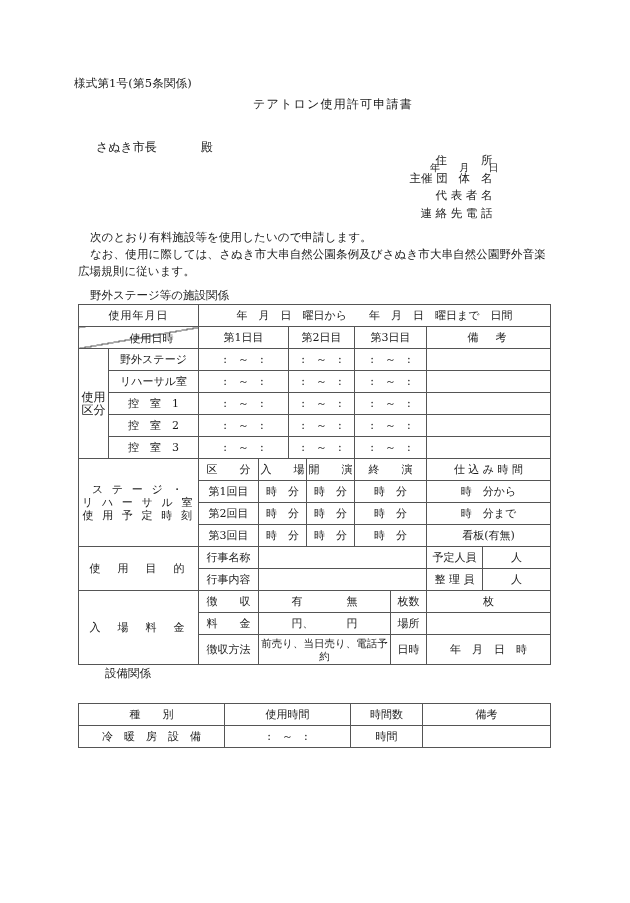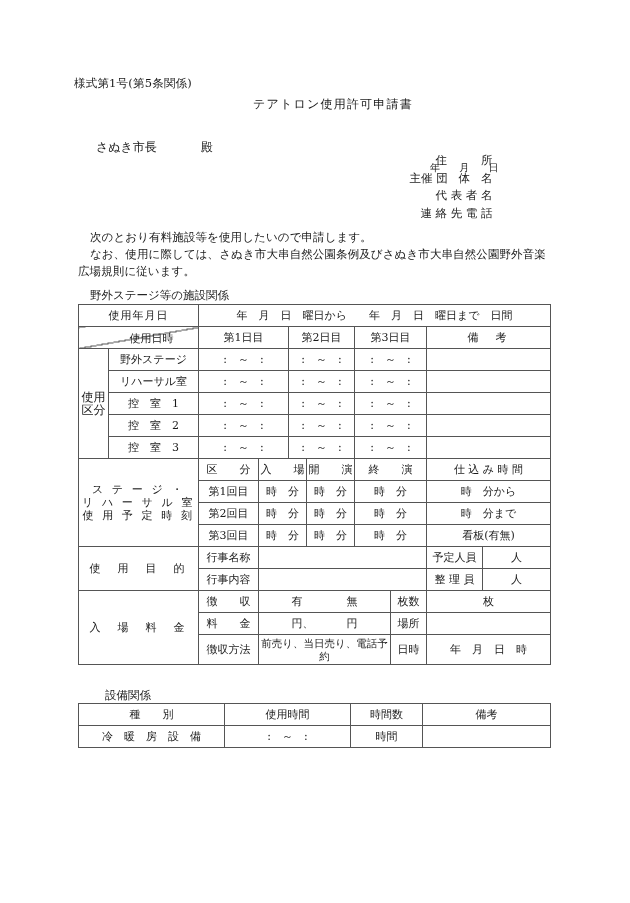--- a/index.html
+++ b/index.html
@@ -73,21 +73,21 @@
     letter-spacing: 0.1px;
   }
   .para1 { left: 78px; top: 229px; width: 470px; text-indent: 12px; }
   .para2 { left: 78px; top: 246px; width: 474px; text-indent: 12px; }
   .sect-label {
     position: absolute;
     font-size: 11.5px;
     white-space: nowrap;
   }
   .sect-facility { left: 90px; top: 288px; }
-  .sect-equip    { left: 90px; top: 688px; padding-left: 15px; }
+  .sect-equip    { left: 90px; top: 666px; padding-left: 15px; }
 
   
   table.grid {
     position: absolute;
     border-collapse: collapse;
     table-layout: fixed;
     font-size: 11px;
     border-radius: 10px;
   }
   table.grid td {

